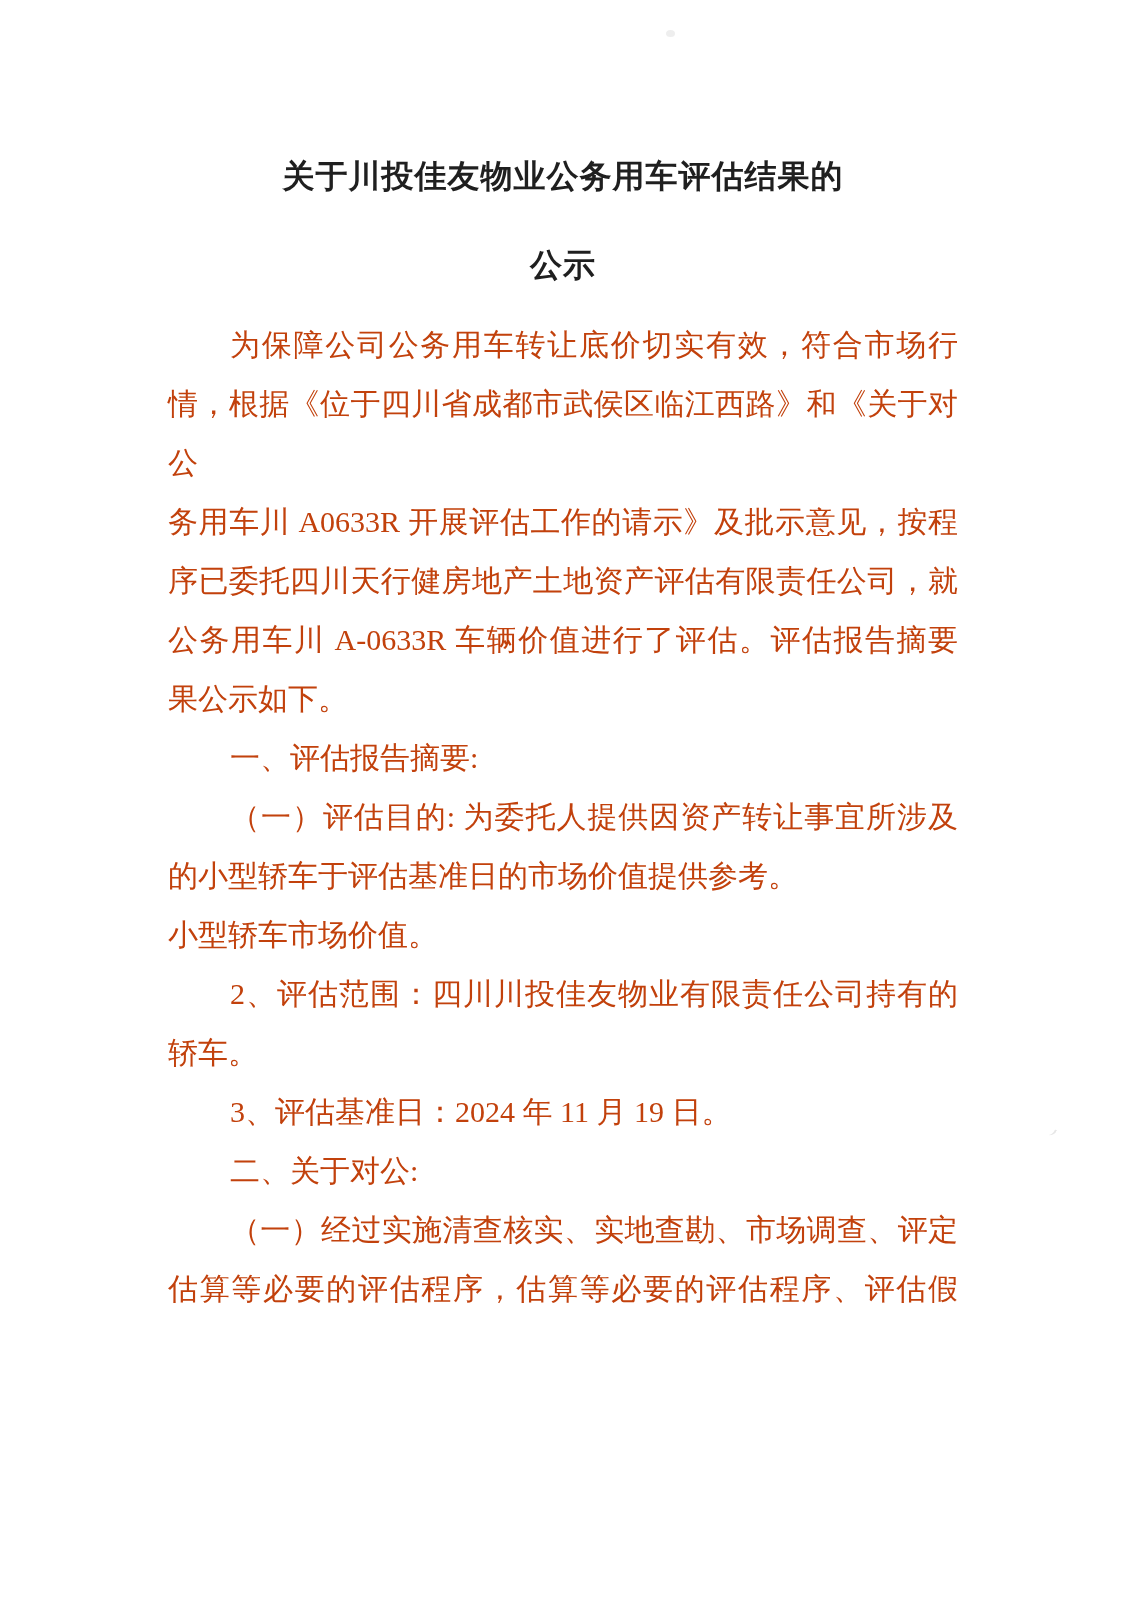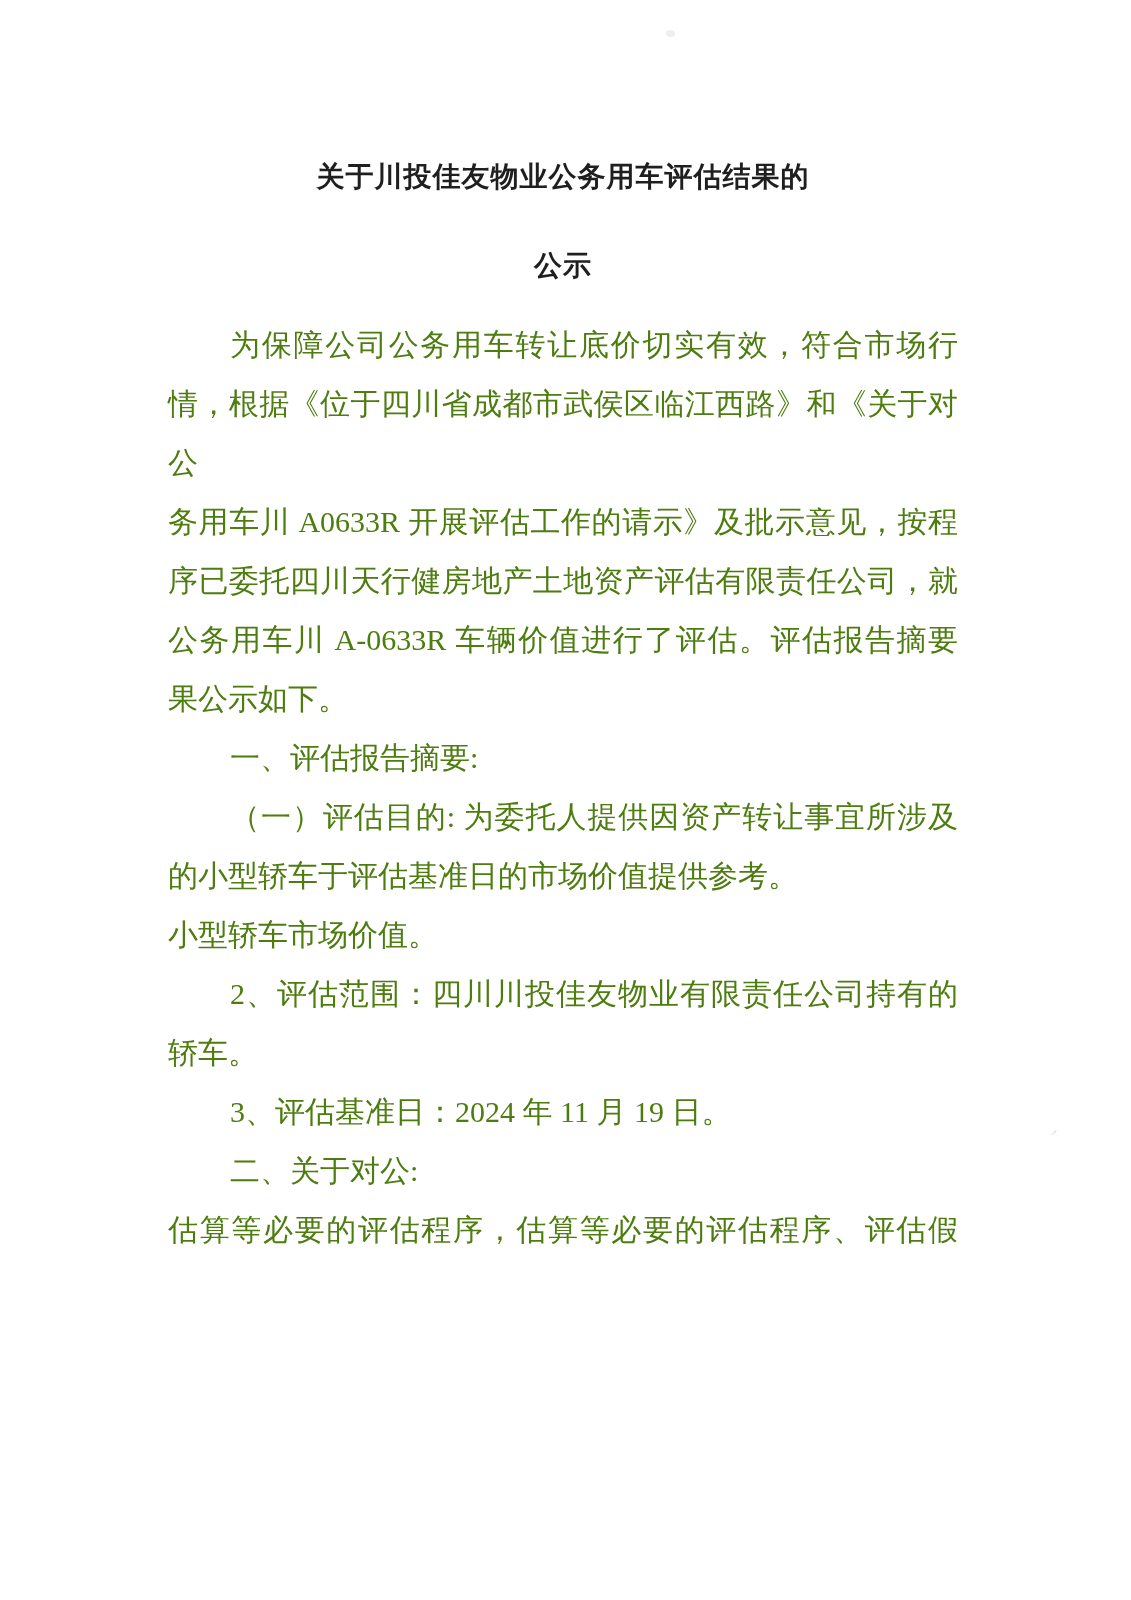--- a/index.html
+++ b/index.html
@@ -17,31 +17,31 @@
   }
   
   .title-block {
     position: absolute;
     top: 132px;
     left: 168px;
     width: 790px;
     text-align: center;
     color: #1f1f1f;
     font-weight: 700;
-    font-size: 28px;
+    font-size: 32px;
     line-height: 89px;
     letter-spacing: 1px;
   }
   
   .body-block {
     position: absolute;
     top: 315px;
     left: 168px;
     width: 790px;
-    color: #4d7c0f;
+    color: #c2410c;
     font-size: 30px;
     line-height: 59px;
     font-weight: 400;
   }
   .line {
     white-space: nowrap;
   }
   .line.fill {
     white-space: normal;
     text-align: justify;
@@ -93,16 +93,17 @@
     <div class="line fill">公务用车川 A-0633R 车辆价值进行了评估。评估报告摘要</div>
     <div class="line">果公示如下。</div>
     <div class="line indent">一、评估报告摘要:</div>
     <div class="line indent fill">（一）评估目的: 为委托人提供因资产转让事宜所涉及</div>
     <div class="line">的小型轿车于评估基准日的市场价值提供参考。</div>
     <div class="line">小型轿车市场价值。</div>
     <div class="line indent fill">2、评估范围：四川川投佳友物业有限责任公司持有的</div>
     <div class="line">轿车。</div>
     <div class="line indent">3、评估基准日：2024 年 11 月 19 日。</div>
     <div class="line indent">二、关于对公:</div>
+    <div class="line indent fill">（一）经过实施清查核实、实地查勘、市场调查、评定</div>
     <div class="line fill">估算等必要的评估程序，估算等必要的评估程序、评估假</div>
   </div>
 
 </div>
 
 </body></html>

